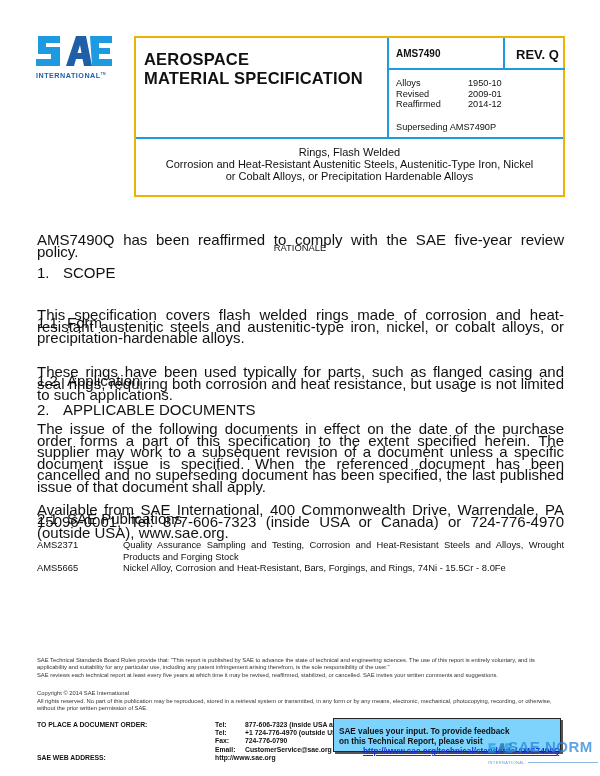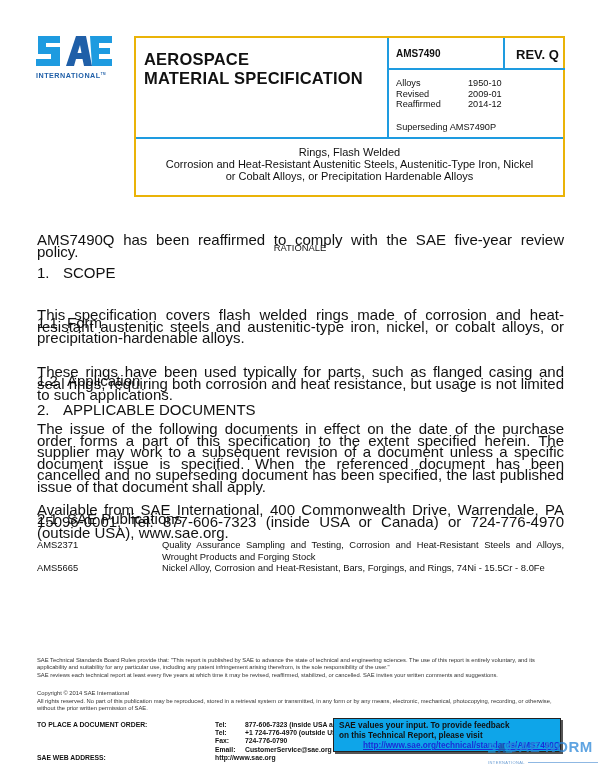--- a/index.html
+++ b/index.html
@@ -34,31 +34,31 @@
     .subject { position: absolute; left: 0; top: 108px; width: 100%; text-align: center; font-size: 11px; line-height: 12px; }
 
     
     .center-h { left: 0; width: 600px; text-align: center; font-size: 9.4px; margin-top: 32px; }
     .p { left: 37px; width: 527px; font-size: 15px; line-height: 11.5px; text-align: justify; }
     .sec { left: 37px; font-size: 15px; white-space: nowrap; }
     .sec .num { display: inline-block; width: 26px; }
     .sec .num.wide { width: 30px; margin-top: 28px; }
     .ref { left: 37px; width: 527px; font-size: 9.4px; line-height: 11.5px; display: flex; }
     .ref .code { width: 86px; flex: none; }
-    .ref .desc { flex: 1; text-align: justify; margin-left: 39px; }
+    .ref .desc { flex: 1; text-align: justify; }
 
     
     .fine { left: 37px; width: 527px; font-size: 5.8px; line-height: 7.2px; color: #333; }
     .order-grid { left: 37px; top: 721px; font-size: 6.8px; line-height: 8.2px; font-weight: bold; }
     .order-grid .row { display: flex; }
     .order-grid .c1 { width: 178px; }
     .order-grid .c2 { width: 30px; }
     .feedback {
       left: 333px; top: 718px; width: 228px; height: 34px; border: 1.5px solid #222;
-      box-shadow: 2px 2px 0 #555; background: #0ea5e9; padding: 2px 5px; box-sizing: border-box;
+      box-shadow: 2px 2px 0 #555; background: #7dd3fc; padding: 8px 5px; box-sizing: border-box;
       font-size: 8.2px; font-weight: bold; line-height: 10px;
     }
     .feedback a { color: #1a2fd6; text-decoration: underline; font-weight: bold; margin-left: 24px; }
     .wm { left: 488px; top: 738px; width: 112px; height: 38px; }
     .wm-text { position: absolute; left: 20px; top: 0; font-size: 15px; font-weight: bold; color: #2a86d8; opacity: 0.75; letter-spacing: 0.5px; }
     .wm-sub { position: absolute; left: 0; top: 22px; font-size: 4px; color: #6a9dd3; letter-spacing: 0.4px; }
     .wm-line { position: absolute; left: 40px; top: 24px; width: 70px; height: 1px; background: #8fb8e3; }
   </style>
 </head>
 <body>

